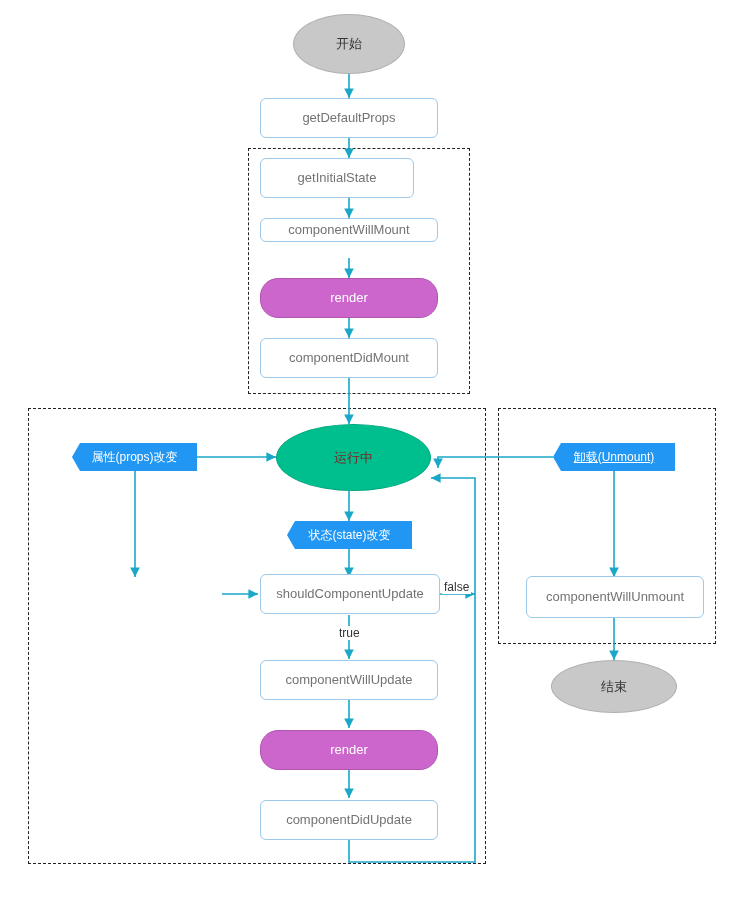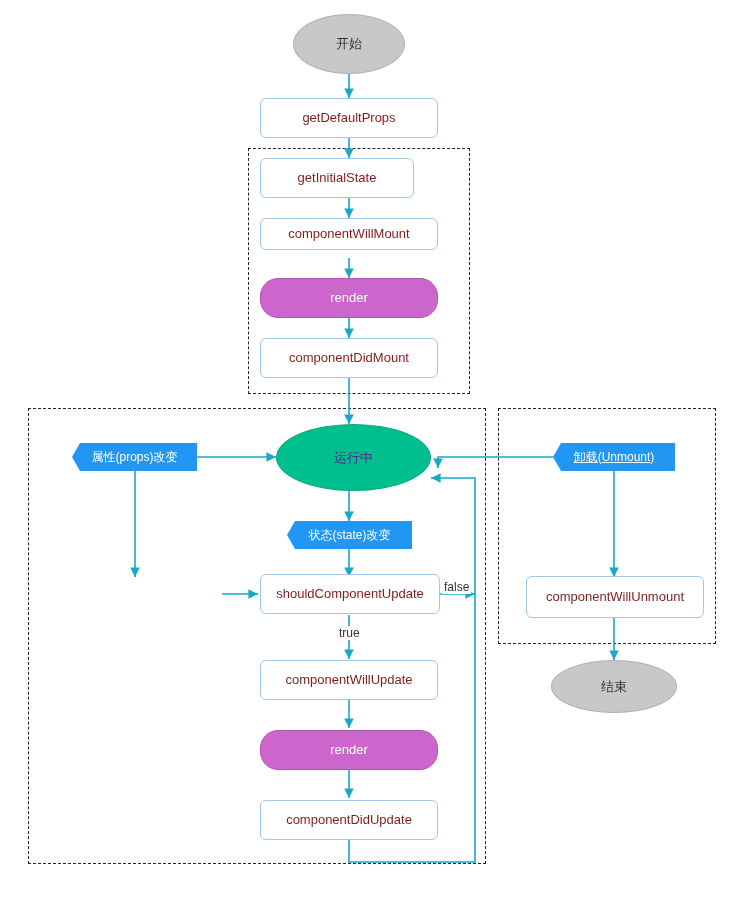--- a/index.html
+++ b/index.html
@@ -25,39 +25,39 @@
     justify-content: center;
     text-align: center;
     font-size: 13px;
     color: #333333;
     line-height: 1.2;
   }
   .box {
     background: #ffffff;
     border: 1px solid #9ec9e8;
     border-radius: 6px;
-    color: #7f1d1d;
+    color: #737373;
   }
   .render-box {
     background: #cc66cc;
     border: 1px solid #b255b2;
     border-radius: 18px;
     color: #ffffff;
   }
   .ellipse-gray {
     background: #c8c8c8;
     border: 1px solid #b0b0b0;
     border-radius: 50%;
     color: #333333;
   }
   .ellipse-green {
     background: #00bf8f;
     border: 1px solid #00a87e;
     border-radius: 50%;
-    color: #4c1d95;
+    color: #7f1d1d;
   }
   .flag {
     background: #2196f3;
     color: #ffffff;
     font-size: 12px;
     border: none;
   }
   .group {
     position: absolute;
     box-sizing: border-box;
@@ -128,21 +128,21 @@
       <path d="M614,618 L614,660"></path>
     </g>
   </svg>
 
   <div class="node ellipse-gray" style="left:293px; top:14px; width:112px; height:60px;">开始</div>
 
   <div class="node box" style="left:260px; top:98px; width:178px; height:40px;">getDefaultProps</div>
 
   <div class="node box" style="left:260px; top:158px; width:154px; height:40px;">getInitialState</div>
 
-  <div class="node box" style="left:260px; top:218px; width:178px; height:32px;">componentWillMount</div>
+  <div class="node box" style="left:260px; top:218px; width:178px; height:24px;">componentWillMount</div>
 
   <div class="node render-box" style="left:260px; top:278px; width:178px; height:40px;">render</div>
 
   <div class="node box" style="left:260px; top:338px; width:178px; height:40px;">componentDidMount</div>
 
   <div class="node ellipse-green" style="left:276px; top:424px; width:155px; height:67px;">运行中</div>
 
   <div class="node flag" style="left:72px; top:443px; width:125px; height:28px; clip-path: polygon(8px 0, 100% 0, 100% 100%, 8px 100%, 0 50%);">属性(props)改变</div>
 
   <div class="node flag" style="left:287px; top:521px; width:125px; height:28px; clip-path: polygon(8px 0, 100% 0, 100% 100%, 8px 100%, 0 50%);">状态(state)改变</div>

